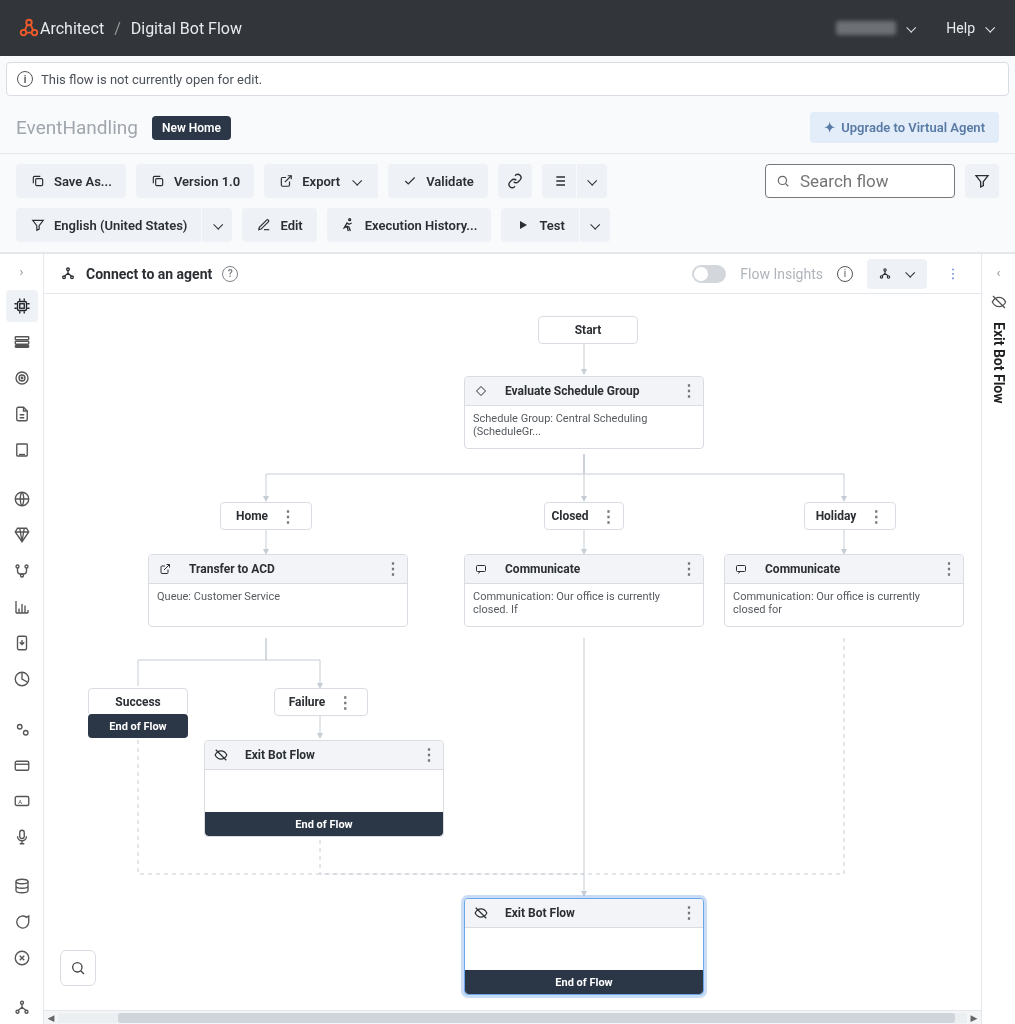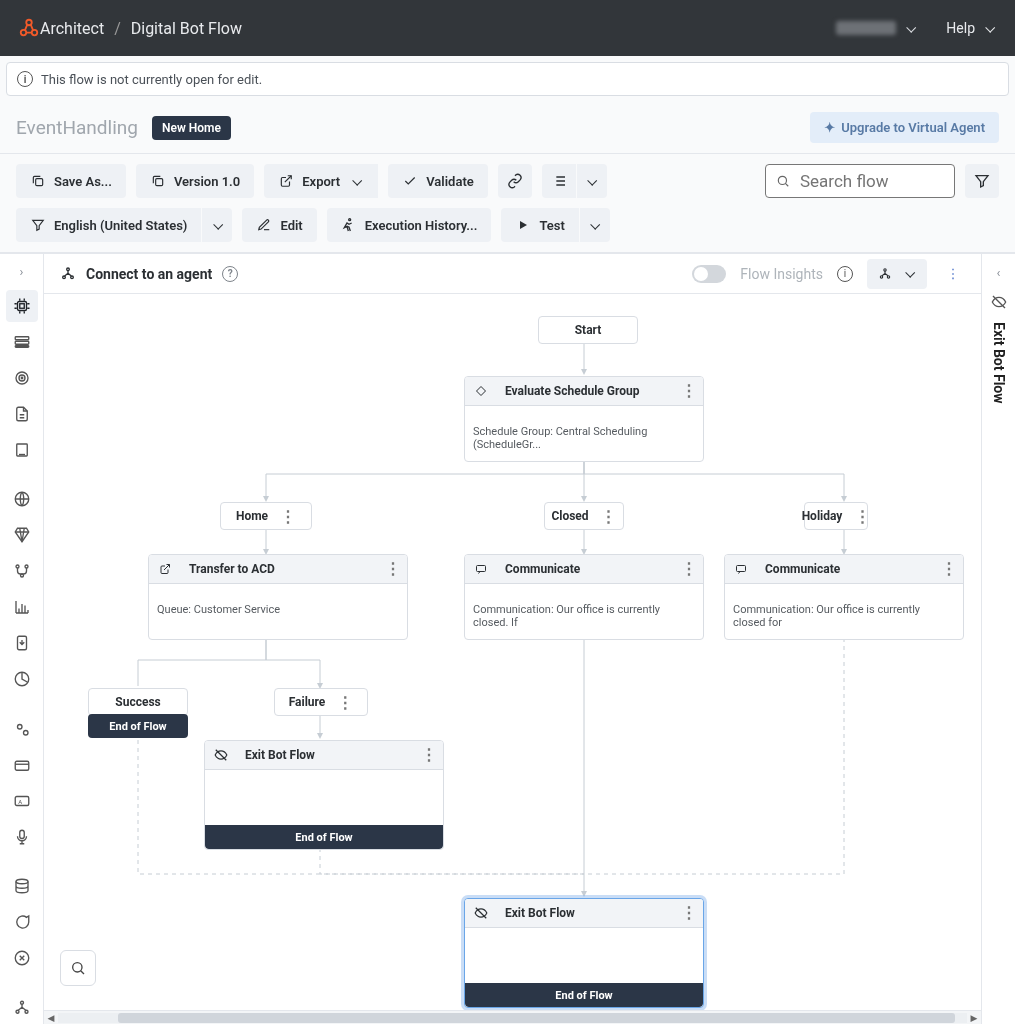--- a/index.html
+++ b/index.html
@@ -82,21 +82,21 @@
   .right-rail { width:34px; background:#fff; border-left:1px solid var(--border-soft); display:flex; flex-direction:column; align-items:center; padding-top:4px; gap:8px;}
   .right-rail .collapse { height:28px; display:flex; align-items:center; justify-content:center; width:100%; cursor:pointer; color:#8a9099;}
   .vert-text { writing-mode:vertical-rl; font-weight:700; font-size:14px; color:#222; padding-top:4px;}
 
   
   .canvas { flex:1; position:relative; background:#fff; overflow:hidden;}
   svg.flow-svg { position:absolute; inset:0; width:100%; height:100%; }
   .node { position:absolute; background:#fff; border:1px solid var(--border); border-radius:4px; overflow:hidden; box-shadow:0 0 0 rgba(0,0,0,0);}
   .node-head { background:var(--node-header); border-bottom:1px solid var(--border); display:flex; align-items:center; padding:6px 8px; gap:16px; font-weight:700; font-size:12px; position:relative;}
   .node-head .menu { position:absolute; right:6px; top:50%; transform:translateY(-50%); color:#777; cursor:pointer; font-size:16px; line-height:1;}
-  .node-body { padding:6px 8px; font-size:11px; color:#565b60; min-height:42px;margin-top:13px;}
+  .node-body { padding:6px 8px; font-size:11px; color:#565b60; min-height:42px;}
   .node.selected { border:1.5px solid var(--blue-sel); box-shadow:0 0 0 3px rgba(120,170,232,.4);}
   .pill { position:absolute; background:#fff; border:1px solid var(--border); border-radius:4px; height:28px; display:flex; align-items:center; justify-content:center; font-size:12px; font-weight:700; gap:6px; padding:0 10px;}
   .pill .menu { color:#777; cursor:pointer; font-size:16px; padding-left:6px;}
   .eof { position:absolute; background:var(--node-dark); color:var(--node-dark-text); font-weight:700; font-size:11px; display:flex; align-items:center; justify-content:center; border-radius:0 0 4px 4px;}
   .eof.standalone { border-radius:4px;}
   .arrow-head { fill:#c6cdd4; }
   .flow-line { stroke:#c6cdd4; stroke-width:1; fill:none;}
   .flow-line.dash { stroke-dasharray:4 4; }
 
   
@@ -508,21 +508,21 @@
         </div>
 
         <div class="pill" style="left:176px; top:208px; width:92px;">
           <span>Home</span>
           <span class="menu">⋮</span>
         </div>
         <div class="pill" style="left:500px; top:208px; width:80px;">
           <span>Closed</span>
           <span class="menu">⋮</span>
         </div>
-        <div class="pill" style="left:760px; top:208px; width:64px;">
+        <div class="pill" style="left:760px; top:208px; width:92px;">
           <span>Holiday</span>
           <span class="menu">⋮</span>
         </div>
 
         <div class="node" style="left:104px; top:260px; width:260px;">
           <div class="node-head">
             <span class="ic">
                 <svg width="12" height="12" viewBox="0 0 24 24" fill="none" stroke="currentColor" stroke-width="2">
                   <path d="M18 13v6a2 2 0 0 1-2 2H6a2 2 0 0 1-2-2V8a2 2 0 0 1 2-2h6"></path>
                   <path d="M15 3h6v6M10 14 21 3"></path>

